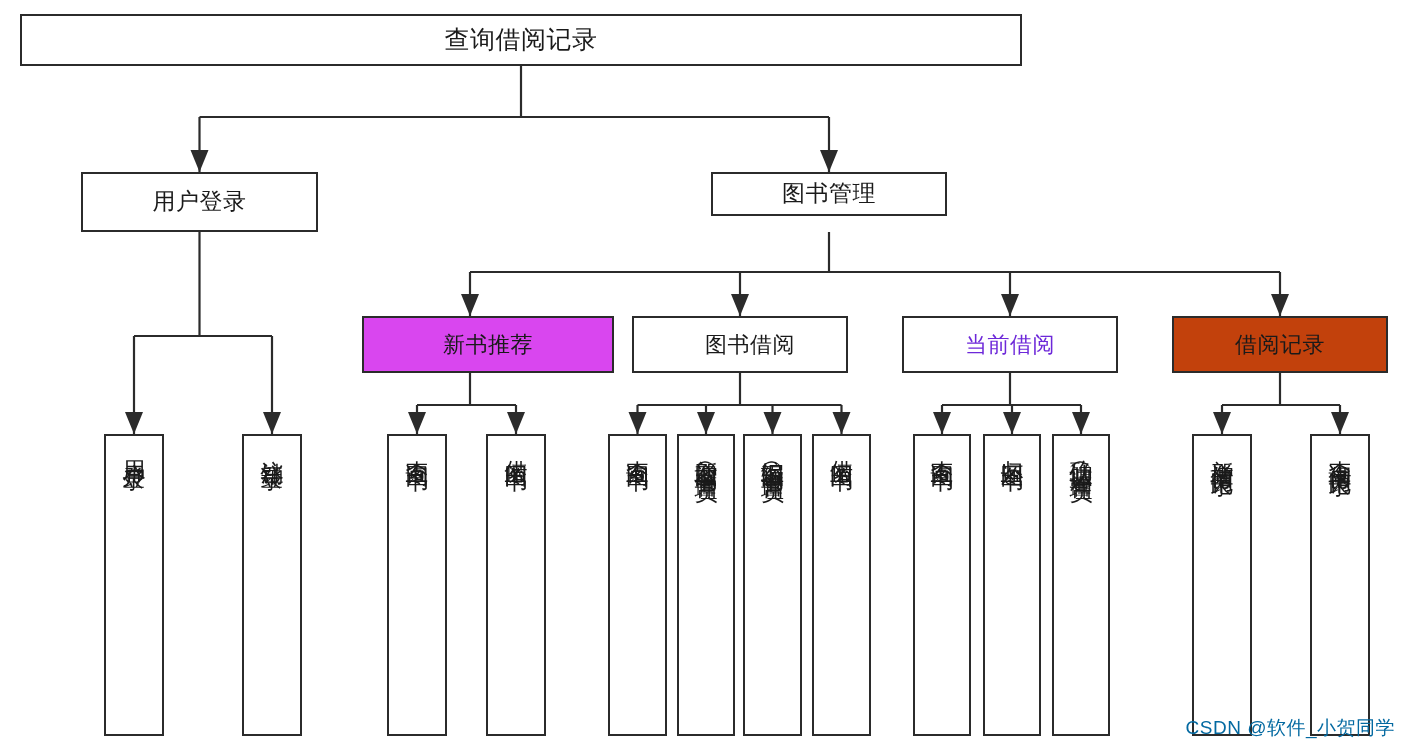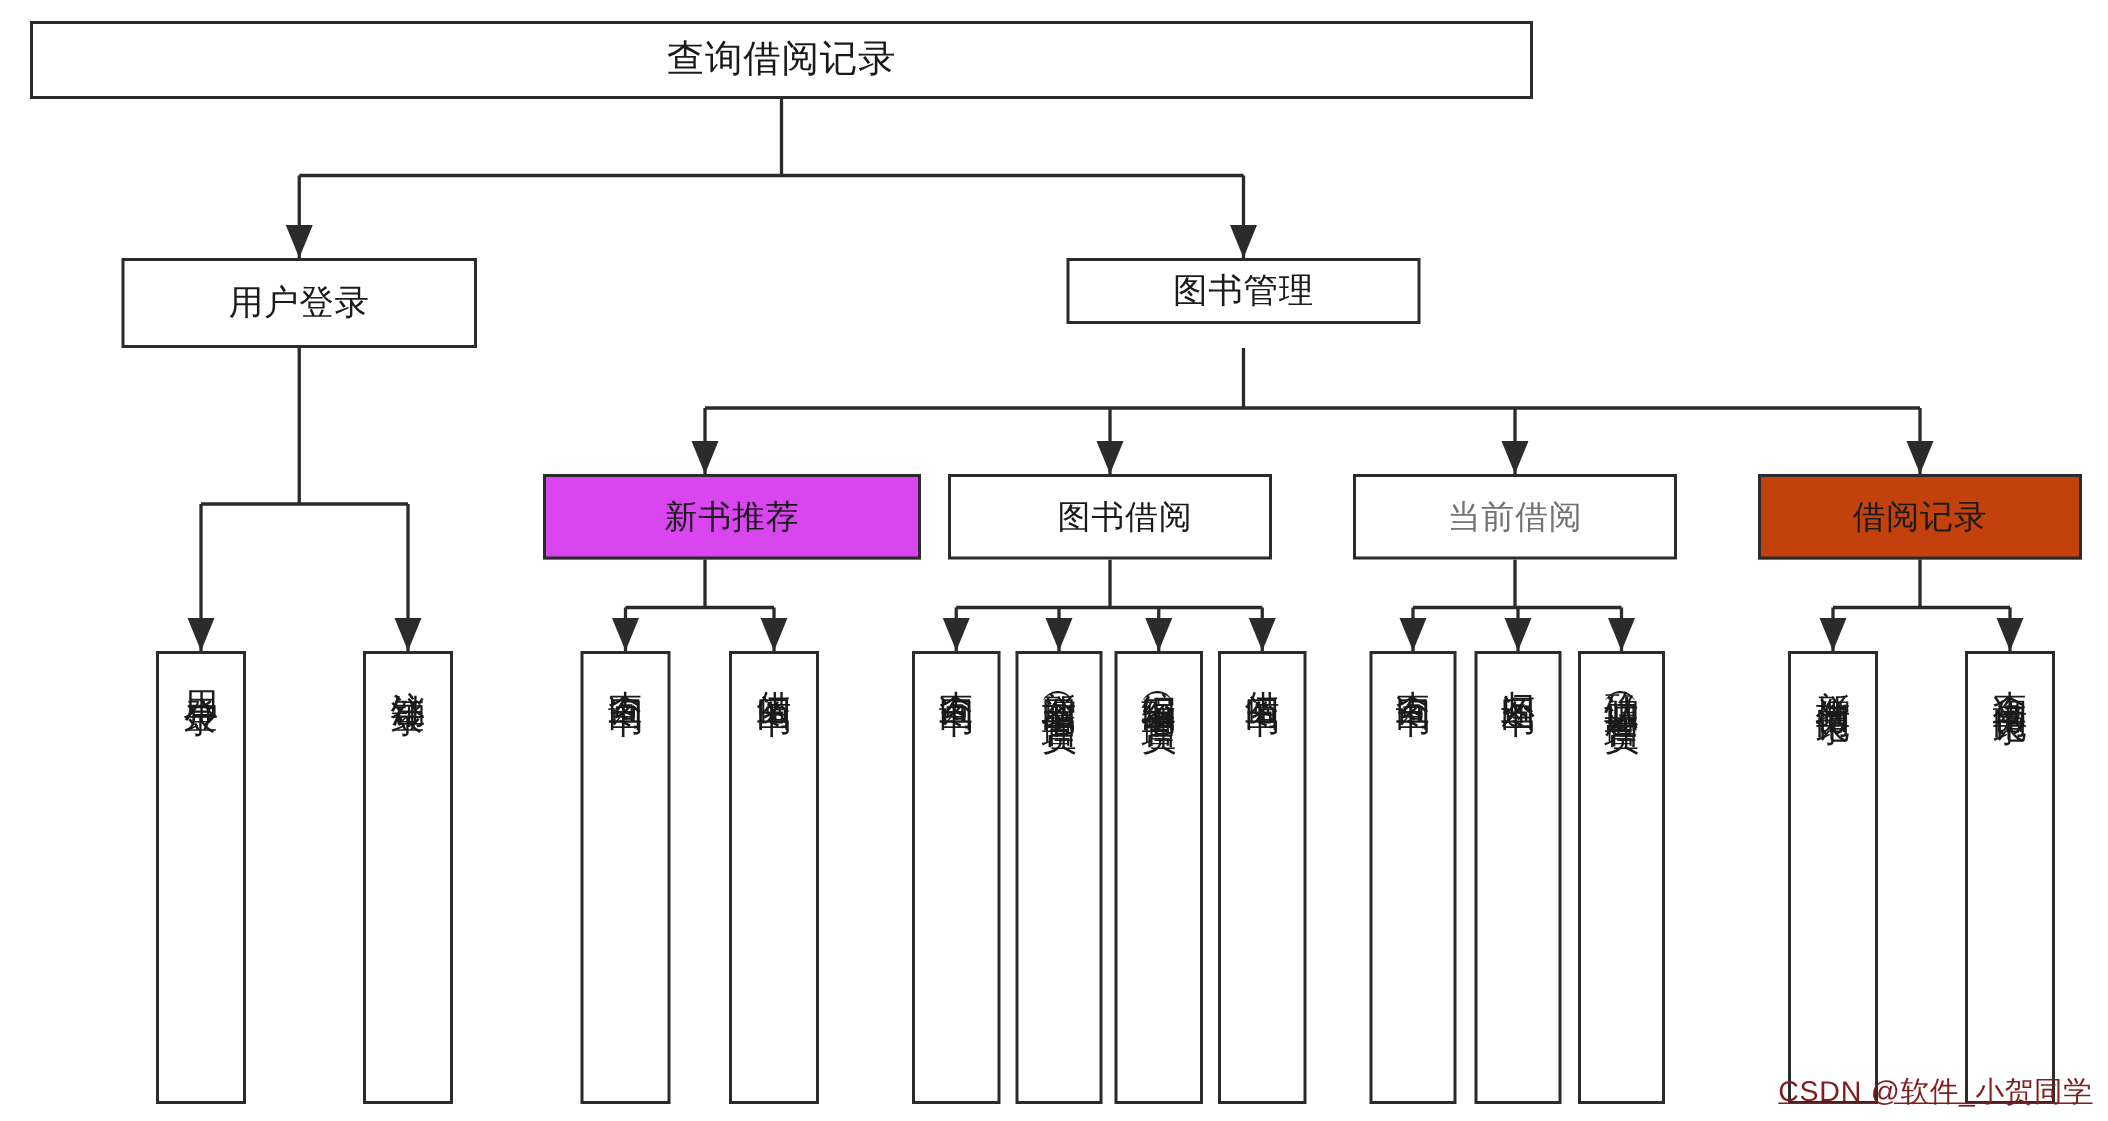--- a/index.html
+++ b/index.html
@@ -61,25 +61,24 @@
     writing-mode: vertical-rl;
     text-orientation: upright;
     letter-spacing: 3px;
     line-height: 1;
   }
   #watermark {
     position: absolute;
     right: 10px;
     bottom: 6px;
     font-size: 19px;
-    color: #7f1d1d;
+    color: #0369a1;
     letter-spacing: 0.5px;
     z-index: 5;
     white-space: nowrap;
-    text-decoration: underline;
   }
 </style>
 </head>
 <body>
 
 <div id="diagram-canvas">
 
   <svg id="connector-layer" viewBox="0 0 1405 747" xmlns="http://www.w3.org/2000/svg">
       <line x1="521" y1="66" x2="521" y2="117" stroke="#2b2b2b" stroke-width="2.2"></line>
       <line x1="199.5" y1="117" x2="829" y2="117" stroke="#2b2b2b" stroke-width="2.2"></line>
@@ -145,21 +144,21 @@
       <div class="node level-1" style="left: 711px; top: 172px; width: 236px; height: 44px; border-color: rgb(43, 43, 43); background: rgb(255, 255, 255);">
         <span class="node-label" style="color: rgb(26, 26, 26);">图书管理</span>
       </div>
       <div class="node level-2" style="left: 362px; top: 316px; width: 252px; height: 57px; border-color: rgb(43, 43, 43); background: #d946ef;">
         <span class="node-label" style="color: rgb(26, 26, 26);">新书推荐</span>
       </div>
       <div class="node level-2" style="left: 632px; top: 316px; width: 216px; height: 57px; border-color: rgb(43, 43, 43); background: rgb(255, 255, 255);">
         <span class="node-label" style="color: rgb(26, 26, 26); margin-left: 20px;">图书借阅</span>
       </div>
       <div class="node level-2" style="left: 902px; top: 316px; width: 216px; height: 57px; border-color: rgb(43, 43, 43); background: rgb(255, 255, 255);">
-        <span class="node-label" style="color: #737373;">当前借阅</span>
+        <span class="node-label" style="color: #6d28d9;">当前借阅</span>
       </div>
       <div class="node level-2" style="left: 1172px; top: 316px; width: 216px; height: 57px; border-color: rgb(43, 43, 43); background: #c2410c;">
         <span class="node-label" style="color: rgb(26, 26, 26);">借阅记录</span>
       </div>
       <div class="node level-3 leaf" style="left: 104px; top: 434px; width: 60px; height: 302px; border-color: rgb(43, 43, 43); background: rgb(255, 255, 255);">
         <span class="node-label" style="color: rgb(26, 26, 26);">用户登录</span>
       </div>
       <div class="node level-3 leaf" style="left: 242px; top: 434px; width: 60px; height: 302px; border-color: rgb(43, 43, 43); background: rgb(255, 255, 255);">
         <span class="node-label" style="color: rgb(26, 26, 26);">注销登录</span>
       </div>

